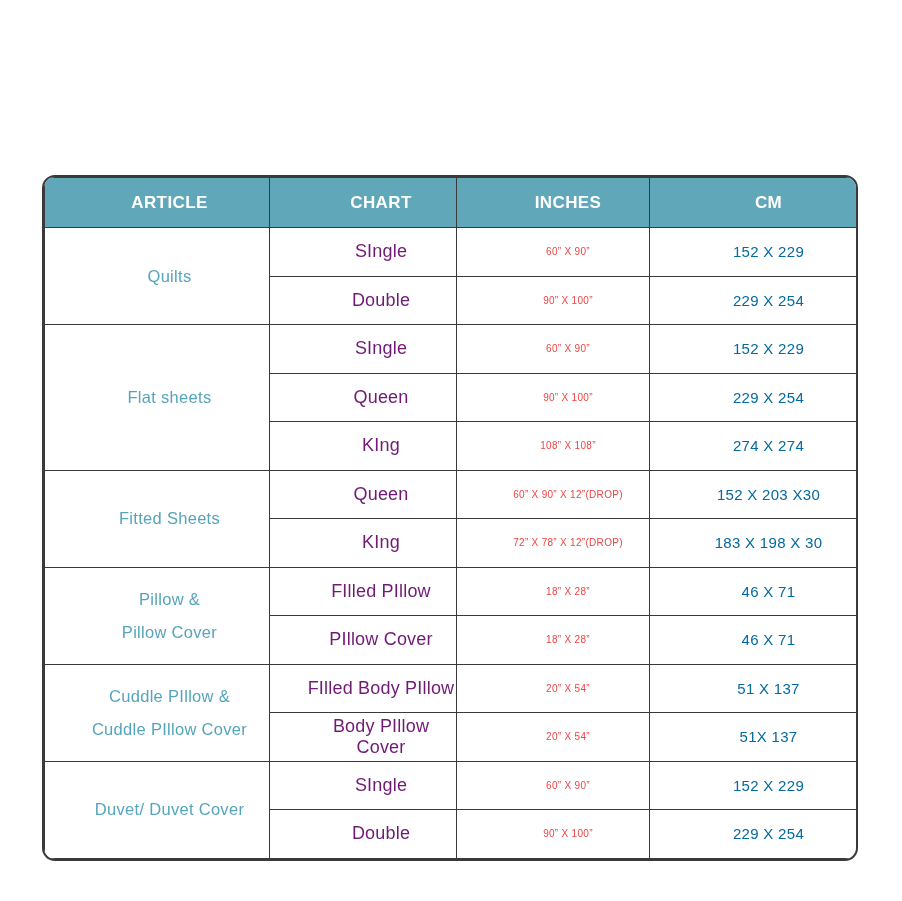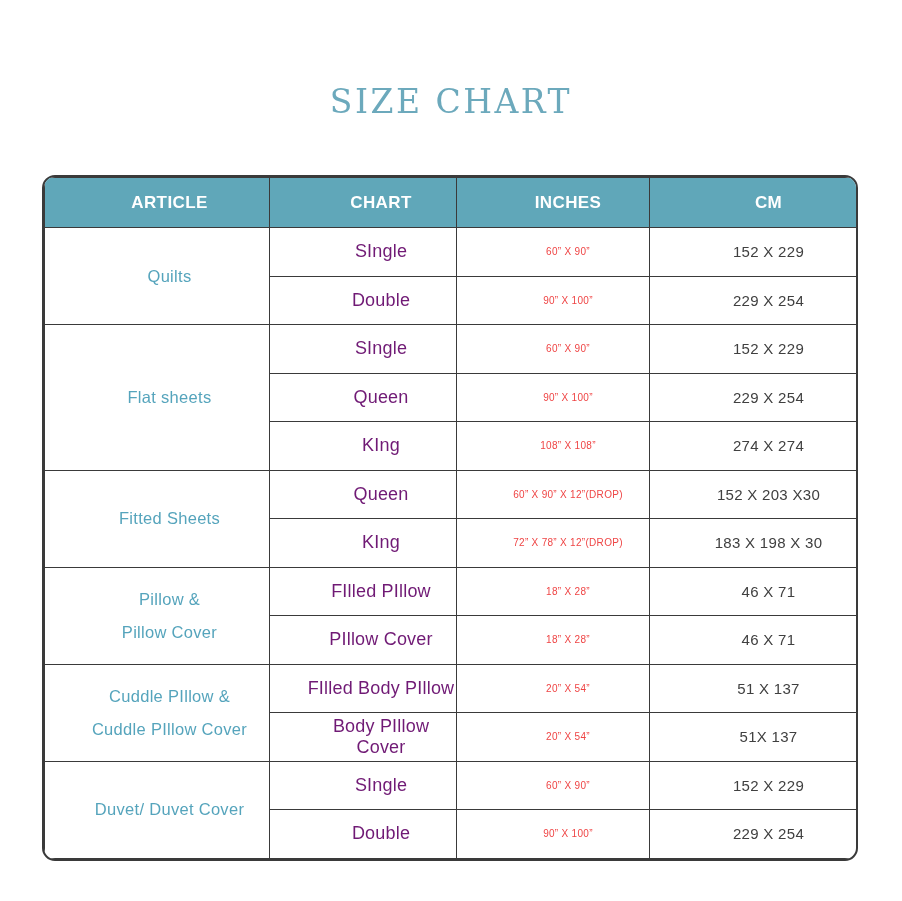--- a/index.html
+++ b/index.html
@@ -74,27 +74,26 @@
     padding-left: 25px;
     color: #55a4bc;
     font-size: 16.5px;
     font-weight: normal;
     letter-spacing: 0.3px;
   }
   .article-line + .article-line { margin-top: 14px; }
 
   td.size-cell   { padding-left: 36px; font-size: 18px; color: #701a75; letter-spacing: 0.2px; }
   td.inches-cell { padding-left: 30px; font-size: 10px; color: #ef4444; letter-spacing: 0.3px; }
-  td.cm-cell     { padding-left: 31px; font-size: 15px; color: #404040; letter-spacing: 0.3px; }
+  td.cm-cell     { padding-left: 31px; font-size: 15px; color: #0369a1; letter-spacing: 0.3px; }
 </style>
 </head>
 <body>
 
 <div class="page">
-  <div class="title">SIZE CHART</div>
 
   <div class="table-wrap">
     <table>
       <colgroup>
         <col class="c-article">
         <col class="c-size">
         <col class="c-inches">
         <col class="c-cm">
       </colgroup>
       <thead>

